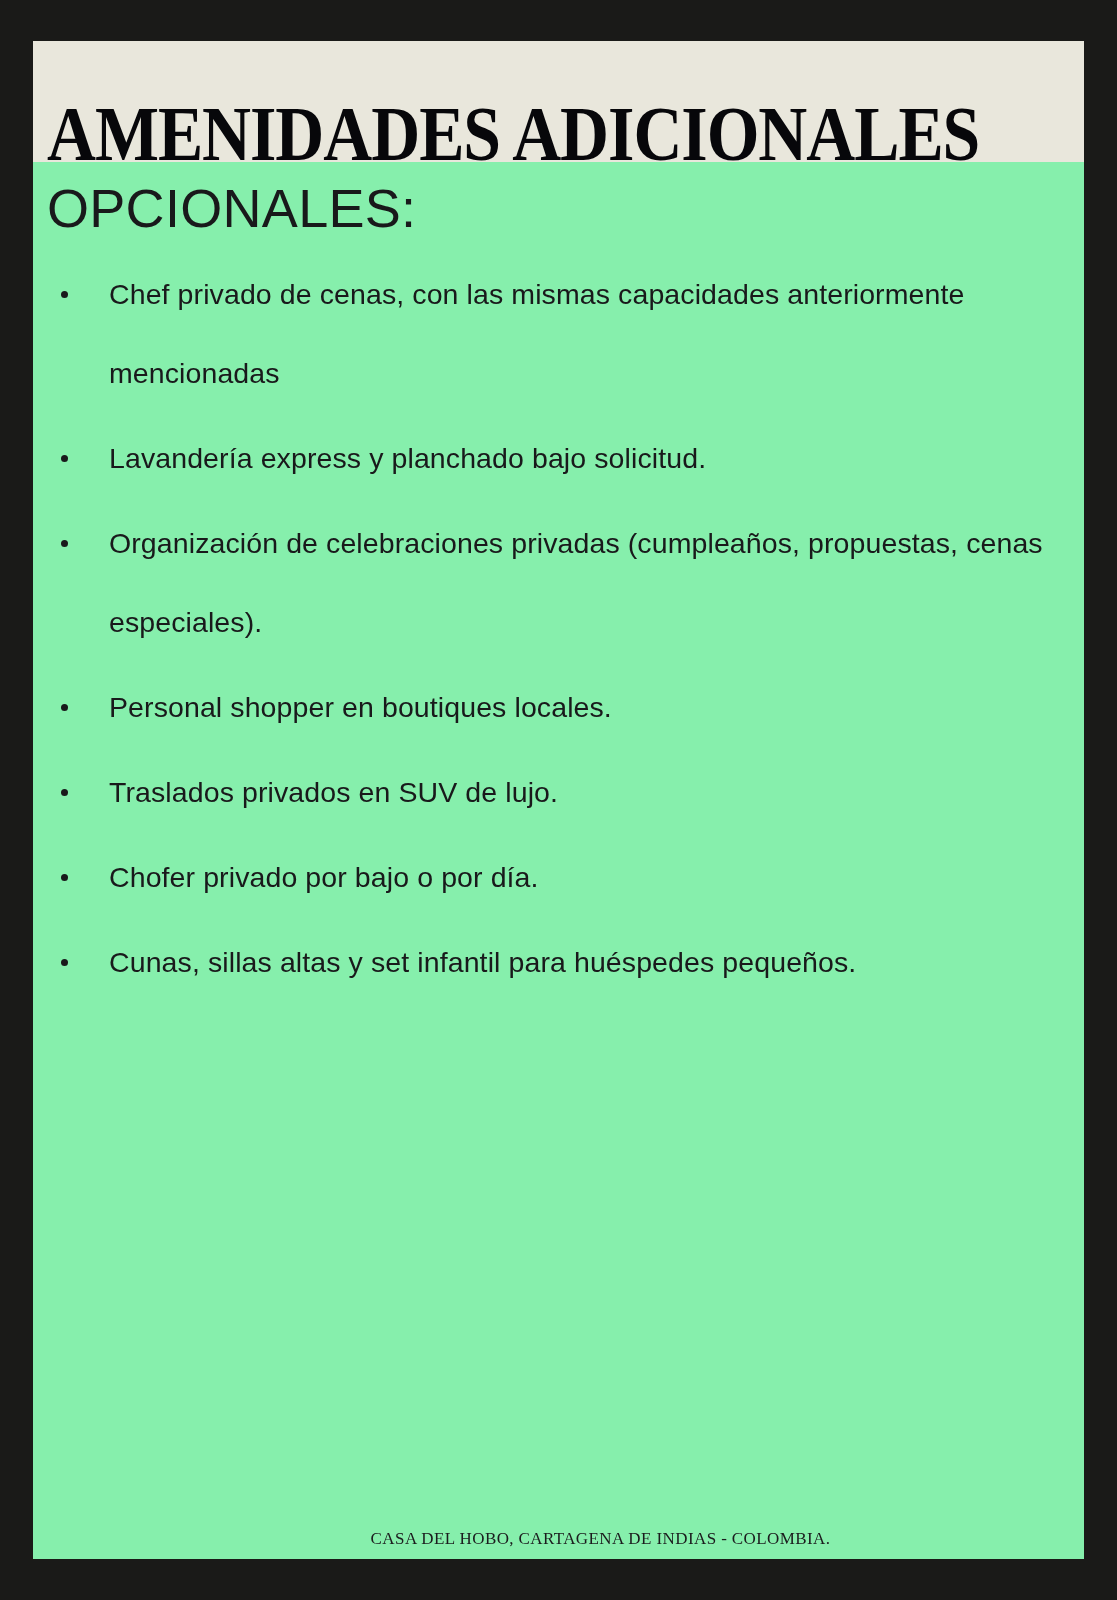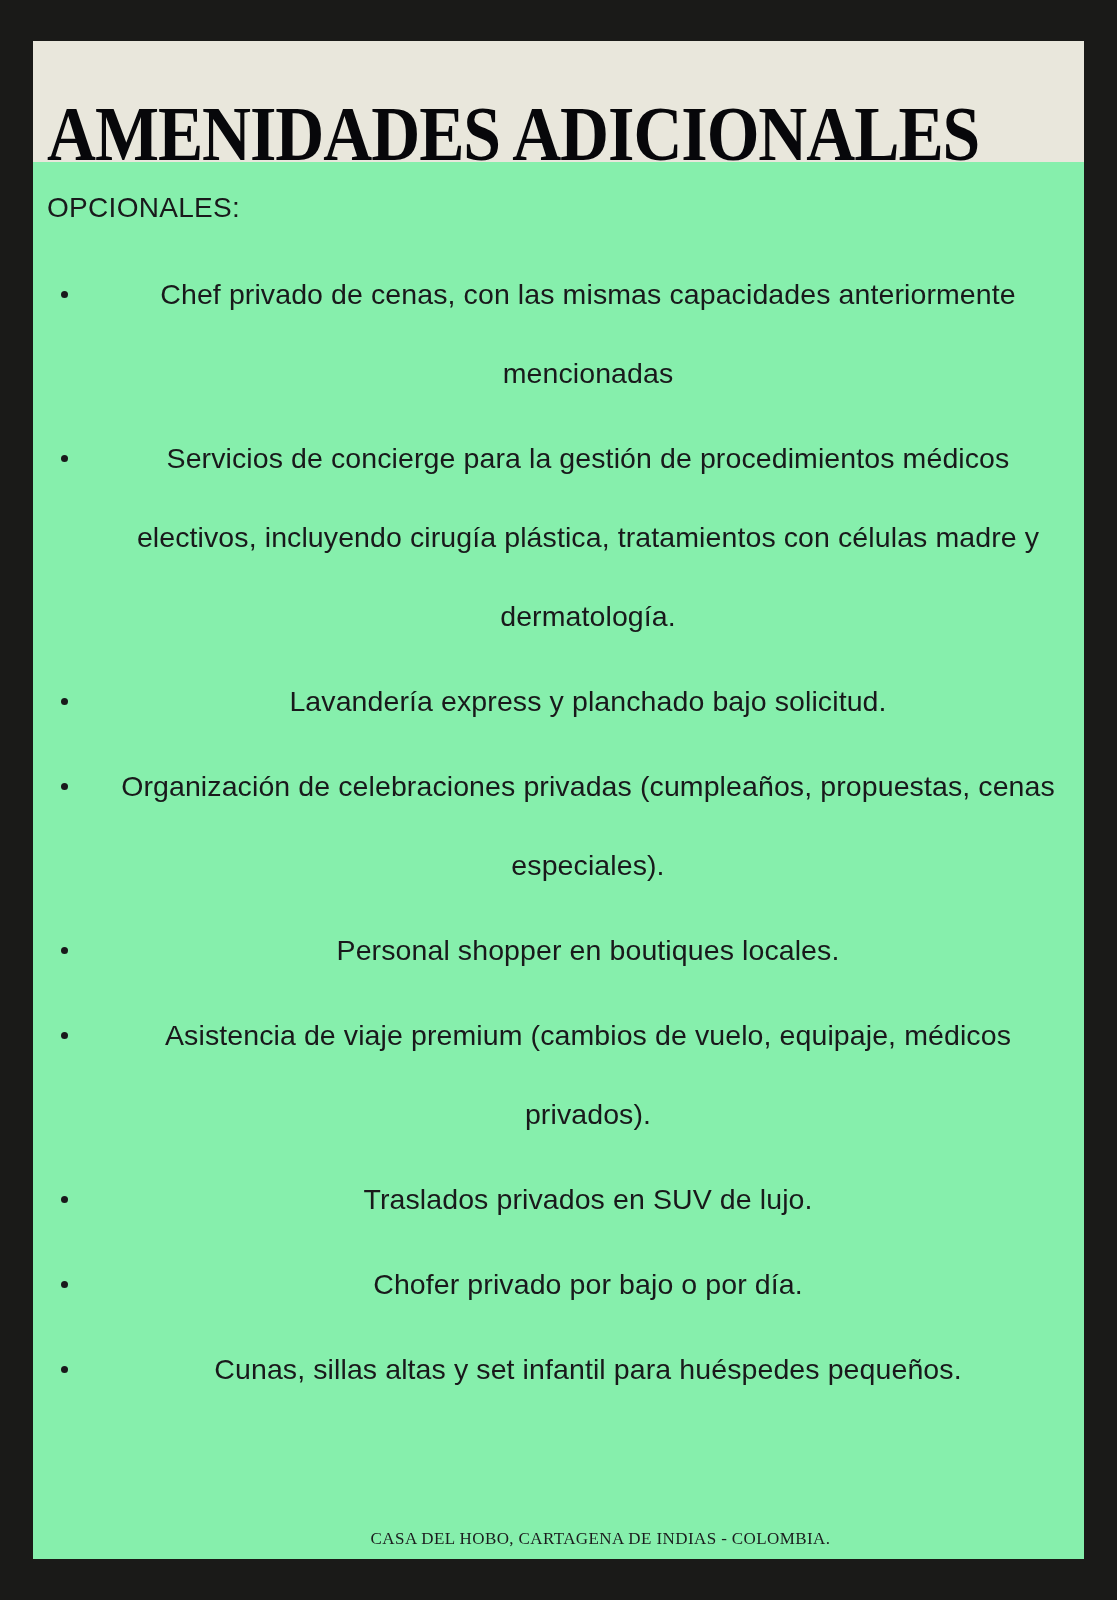--- a/index.html
+++ b/index.html
@@ -43,34 +43,33 @@
     color: #07070a;
     transform: scaleX(1.06) scaleY(1.22);
     transform-origin: left top;
     white-space: nowrap;
   }
   .subtitle {
     position: absolute;
     left: 14px;
     top: 144px;
     font-family: "Liberation Sans", sans-serif;
-    font-size: 28px;
+    font-size: 54px;
     line-height: 46px;
     color: #19191b;
     letter-spacing: 0.3px;
   }
   .list {
     position: absolute;
     left: 14px;
     top: 214px;
     width: 1020px;
     list-style: none;
     margin: 0;
     padding: 0;
-    text-align: center;
   }
   .list-item {
     position: relative;
     padding-left: 62px;
     margin-bottom: 6px;
     font-size: 28.5px;
     line-height: 79px;
     color: #19191b;
     letter-spacing: 0.1px;
   }
@@ -123,37 +122,29 @@
 
   <div class="subtitle">OPCIONALES:</div>
 
   <ul class="list">
     <li class="list-item">
       <span class="bullet"></span>
       <span class="list-text">Chef privado de cenas, con las mismas capacidades anteriormente mencionadas</span>
     </li>
     <li class="list-item">
       <span class="bullet"></span>
-      <span class="list-text">Servicios de concierge para la gestión de procedimientos médicos electivos, incluyendo cirugía plástica, tratamientos con células madre y dermatología.</span>
-    </li>
-    <li class="list-item">
-      <span class="bullet"></span>
       <span class="list-text">Lavandería express y planchado bajo solicitud.</span>
     </li>
     <li class="list-item">
       <span class="bullet"></span>
       <span class="list-text">Organización de celebraciones privadas (cumpleaños, propuestas, cenas especiales).</span>
     </li>
     <li class="list-item">
       <span class="bullet"></span>
       <span class="list-text">Personal shopper en boutiques locales.</span>
-    </li>
-    <li class="list-item">
-      <span class="bullet"></span>
-      <span class="list-text">Asistencia de viaje premium (cambios de vuelo, equipaje, médicos privados).</span>
     </li>
     <li class="list-item">
       <span class="bullet"></span>
       <span class="list-text">Traslados privados en SUV de lujo.</span>
     </li>
     <li class="list-item">
       <span class="bullet"></span>
       <span class="list-text">Chofer privado por bajo o por día.</span>
     </li>
     <li class="list-item">

